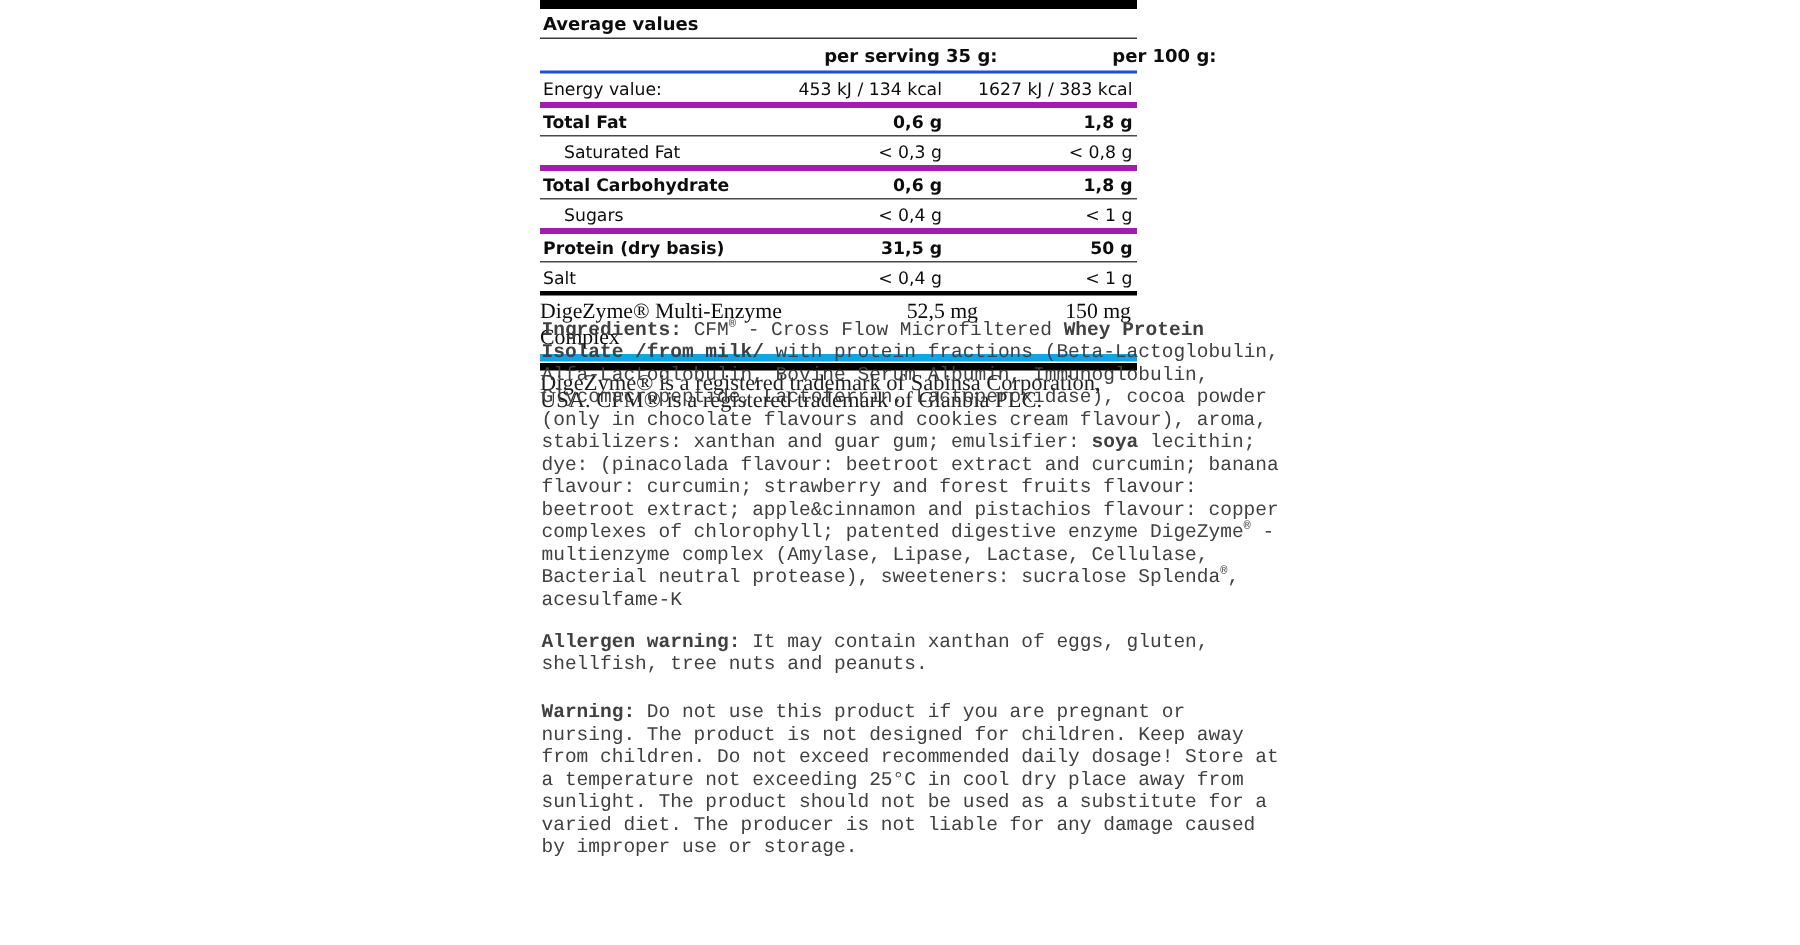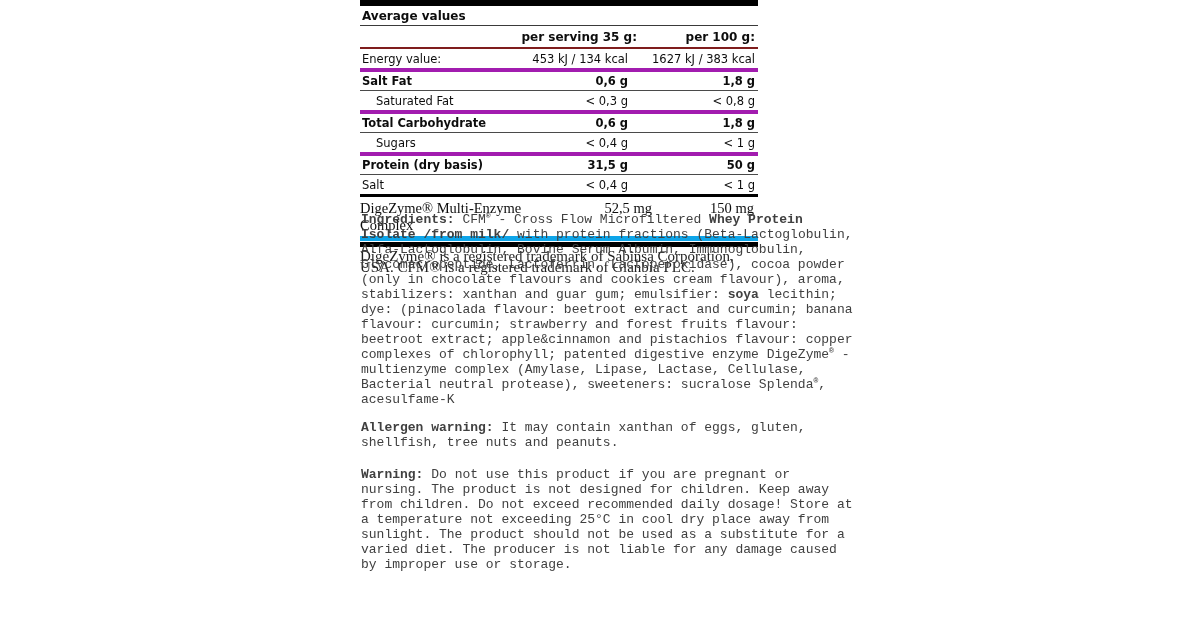--- a/index.html
+++ b/index.html
@@ -23,21 +23,22 @@
   .ttitle {
     font-size: 12px; font-weight: bold;
     padding: 3px 2px 2px;
     border-bottom: 1px solid #3a3a3a;
   }
   .thead, .trow, .erow { display: grid; align-items: baseline; }
   .thead, .trow { grid-template-columns: 160px 117px 121px; }
   .thead {
     font-size: 12px; font-weight: bold;
     padding: 4px 0 3px;
-    border-bottom: 2px solid #7f1d1d;
+    border-bottom: 2px solid #1d4ed8;
+    gap: 28px;
   }
   .trow { font-size: 11.5px; padding: 2.5px 0 2px; }
   .trow .c-label { padding-left: 2px; }
   .trow.indent .c-label { padding-left: 16px; }
   .trow.bold { font-weight: bold; }
   .c-serv, .c-100 { text-align: right; }
   .trow .c-serv { padding-right: 9px; }
   .c-100 { padding-right: 3px; }
   .div-thin  { border-bottom: 1px solid #4a4a4a; }
   .div-heavy { border-bottom: 4px solid #a21caf; }
@@ -88,21 +89,21 @@
     </div>
 
     <div>
   <div class="trow div-heavy">
     <div class="c-label">Energy value:</div>
     <div class="c-serv">453 kJ / 134 kcal</div>
     <div class="c-100">1627 kJ / 383 kcal</div>
   </div>
 
   <div class="trow bold div-thin">
-    <div class="c-label">Salt Fat</div>
+    <div class="c-label">Total Fat</div>
     <div class="c-serv">0,6 g</div>
     <div class="c-100">1,8 g</div>
   </div>
 
   <div class="trow indent div-heavy">
     <div class="c-label">Saturated Fat</div>
     <div class="c-serv">&lt; 0,3 g</div>
     <div class="c-100">&lt; 0,8 g</div>
   </div>
 

